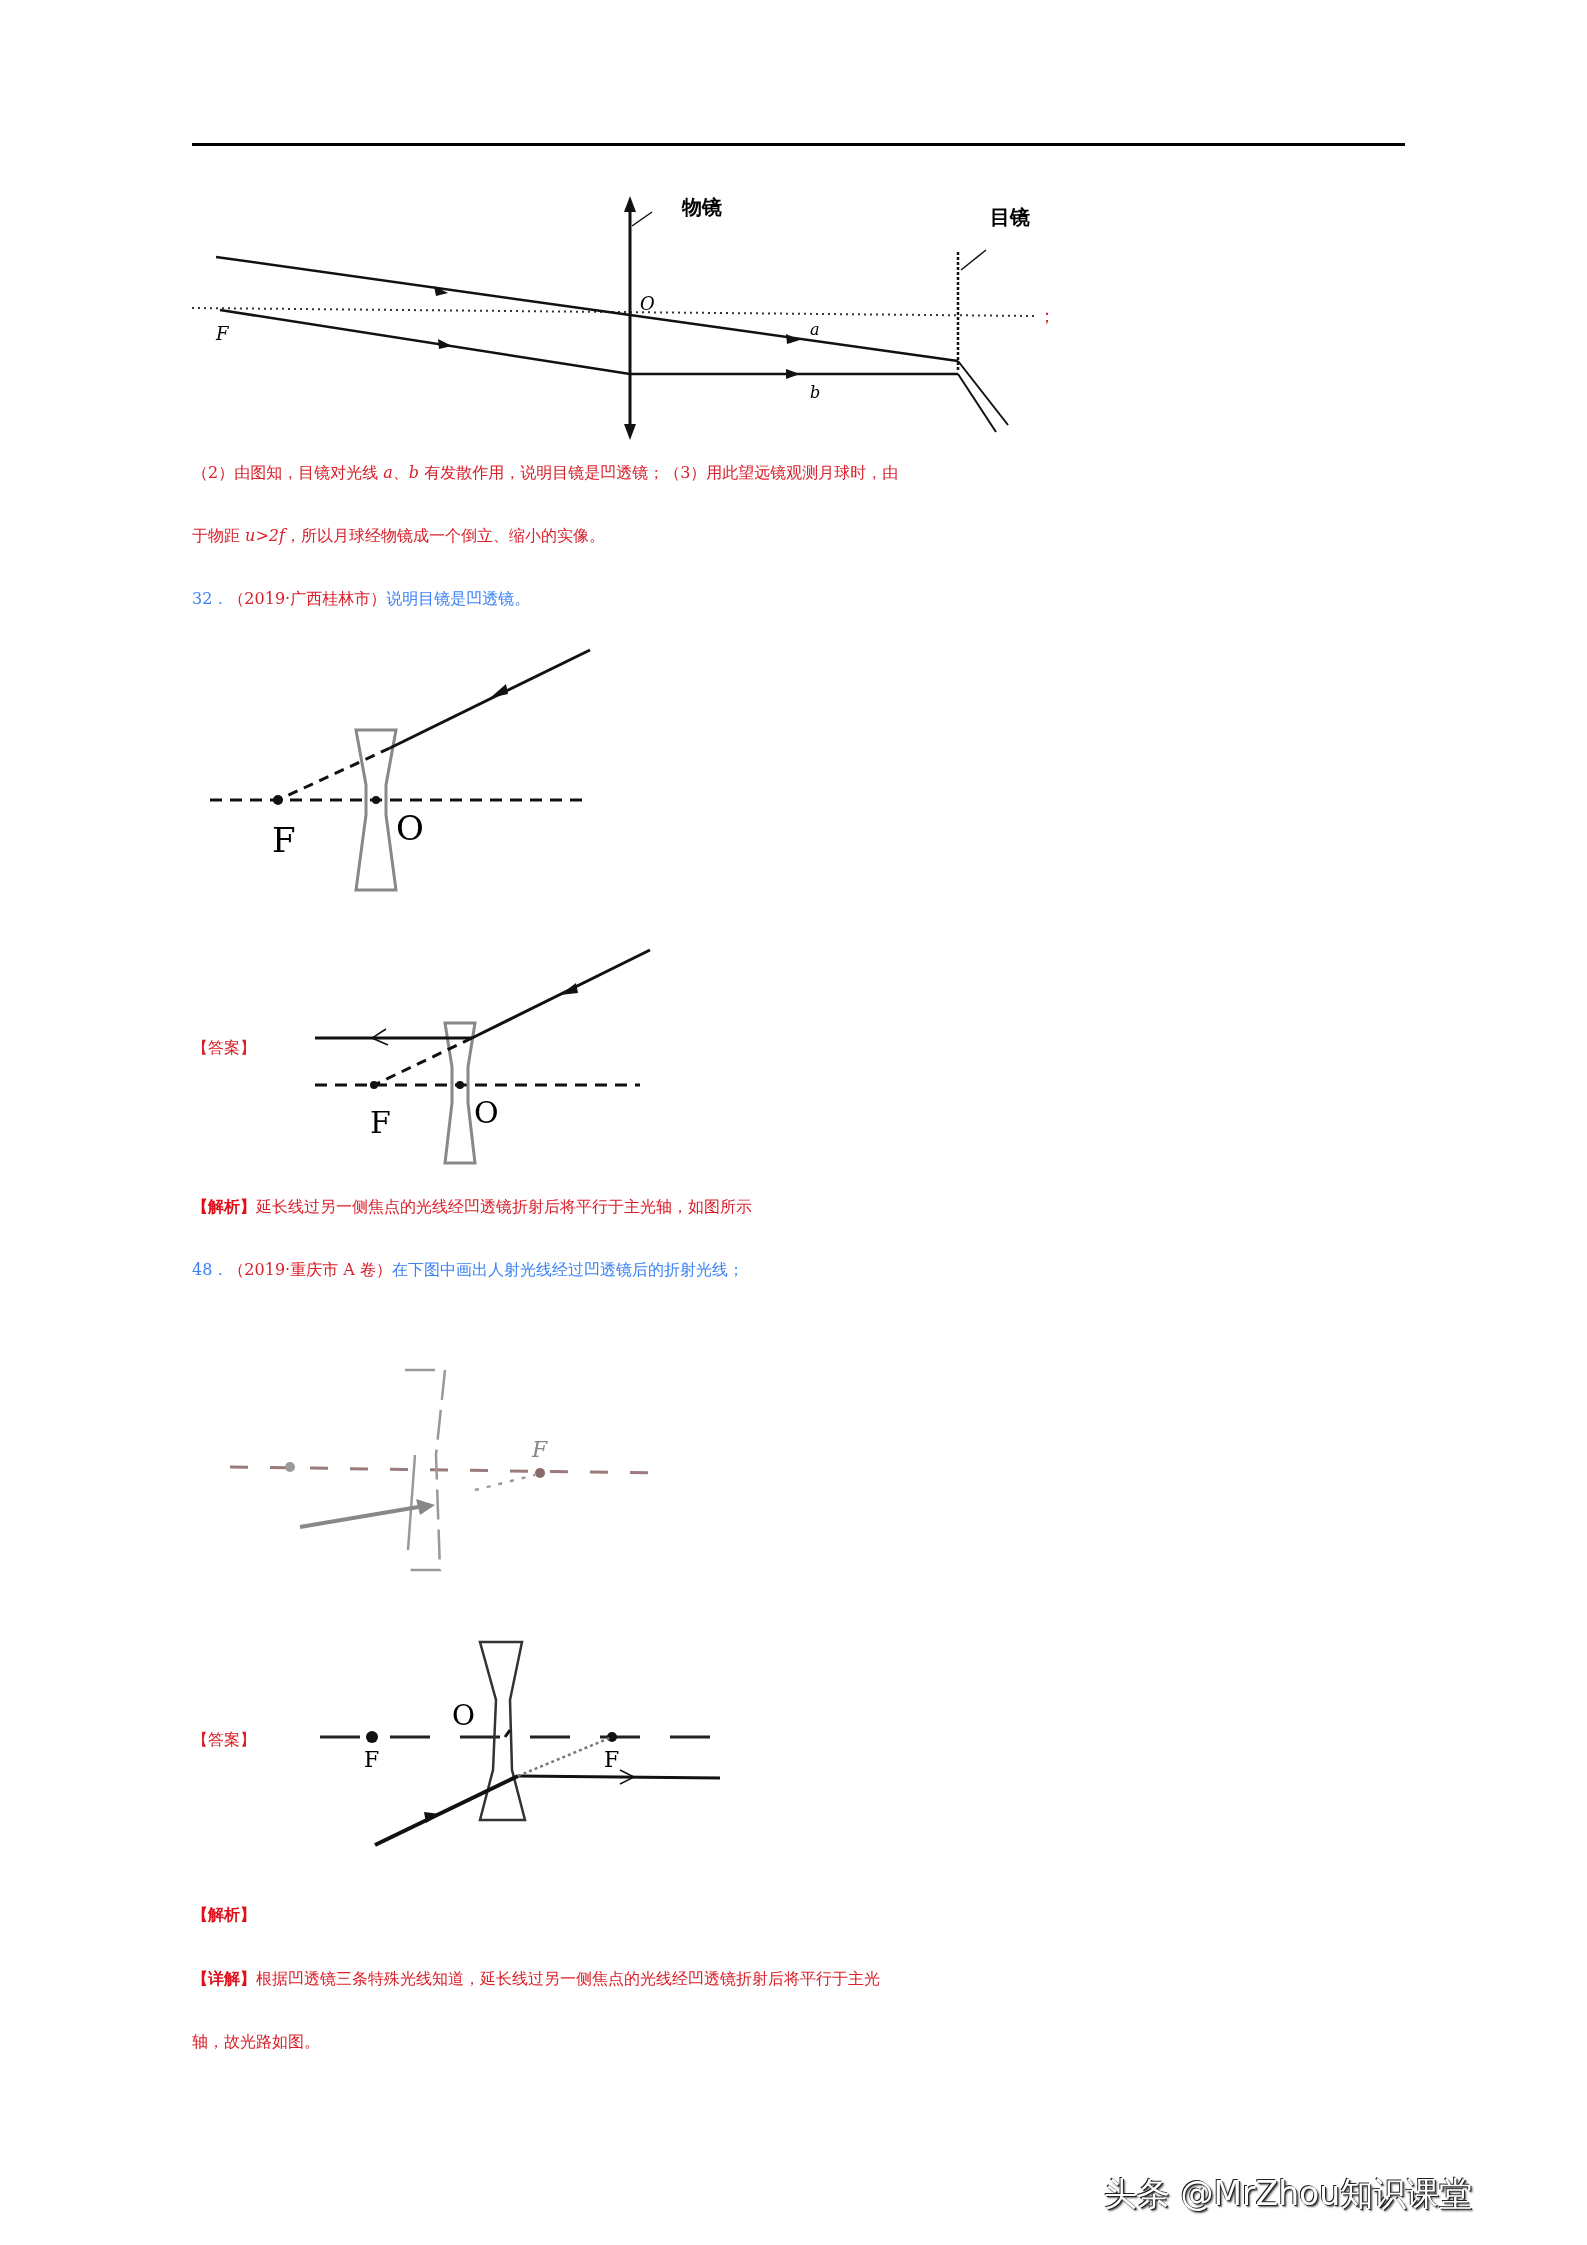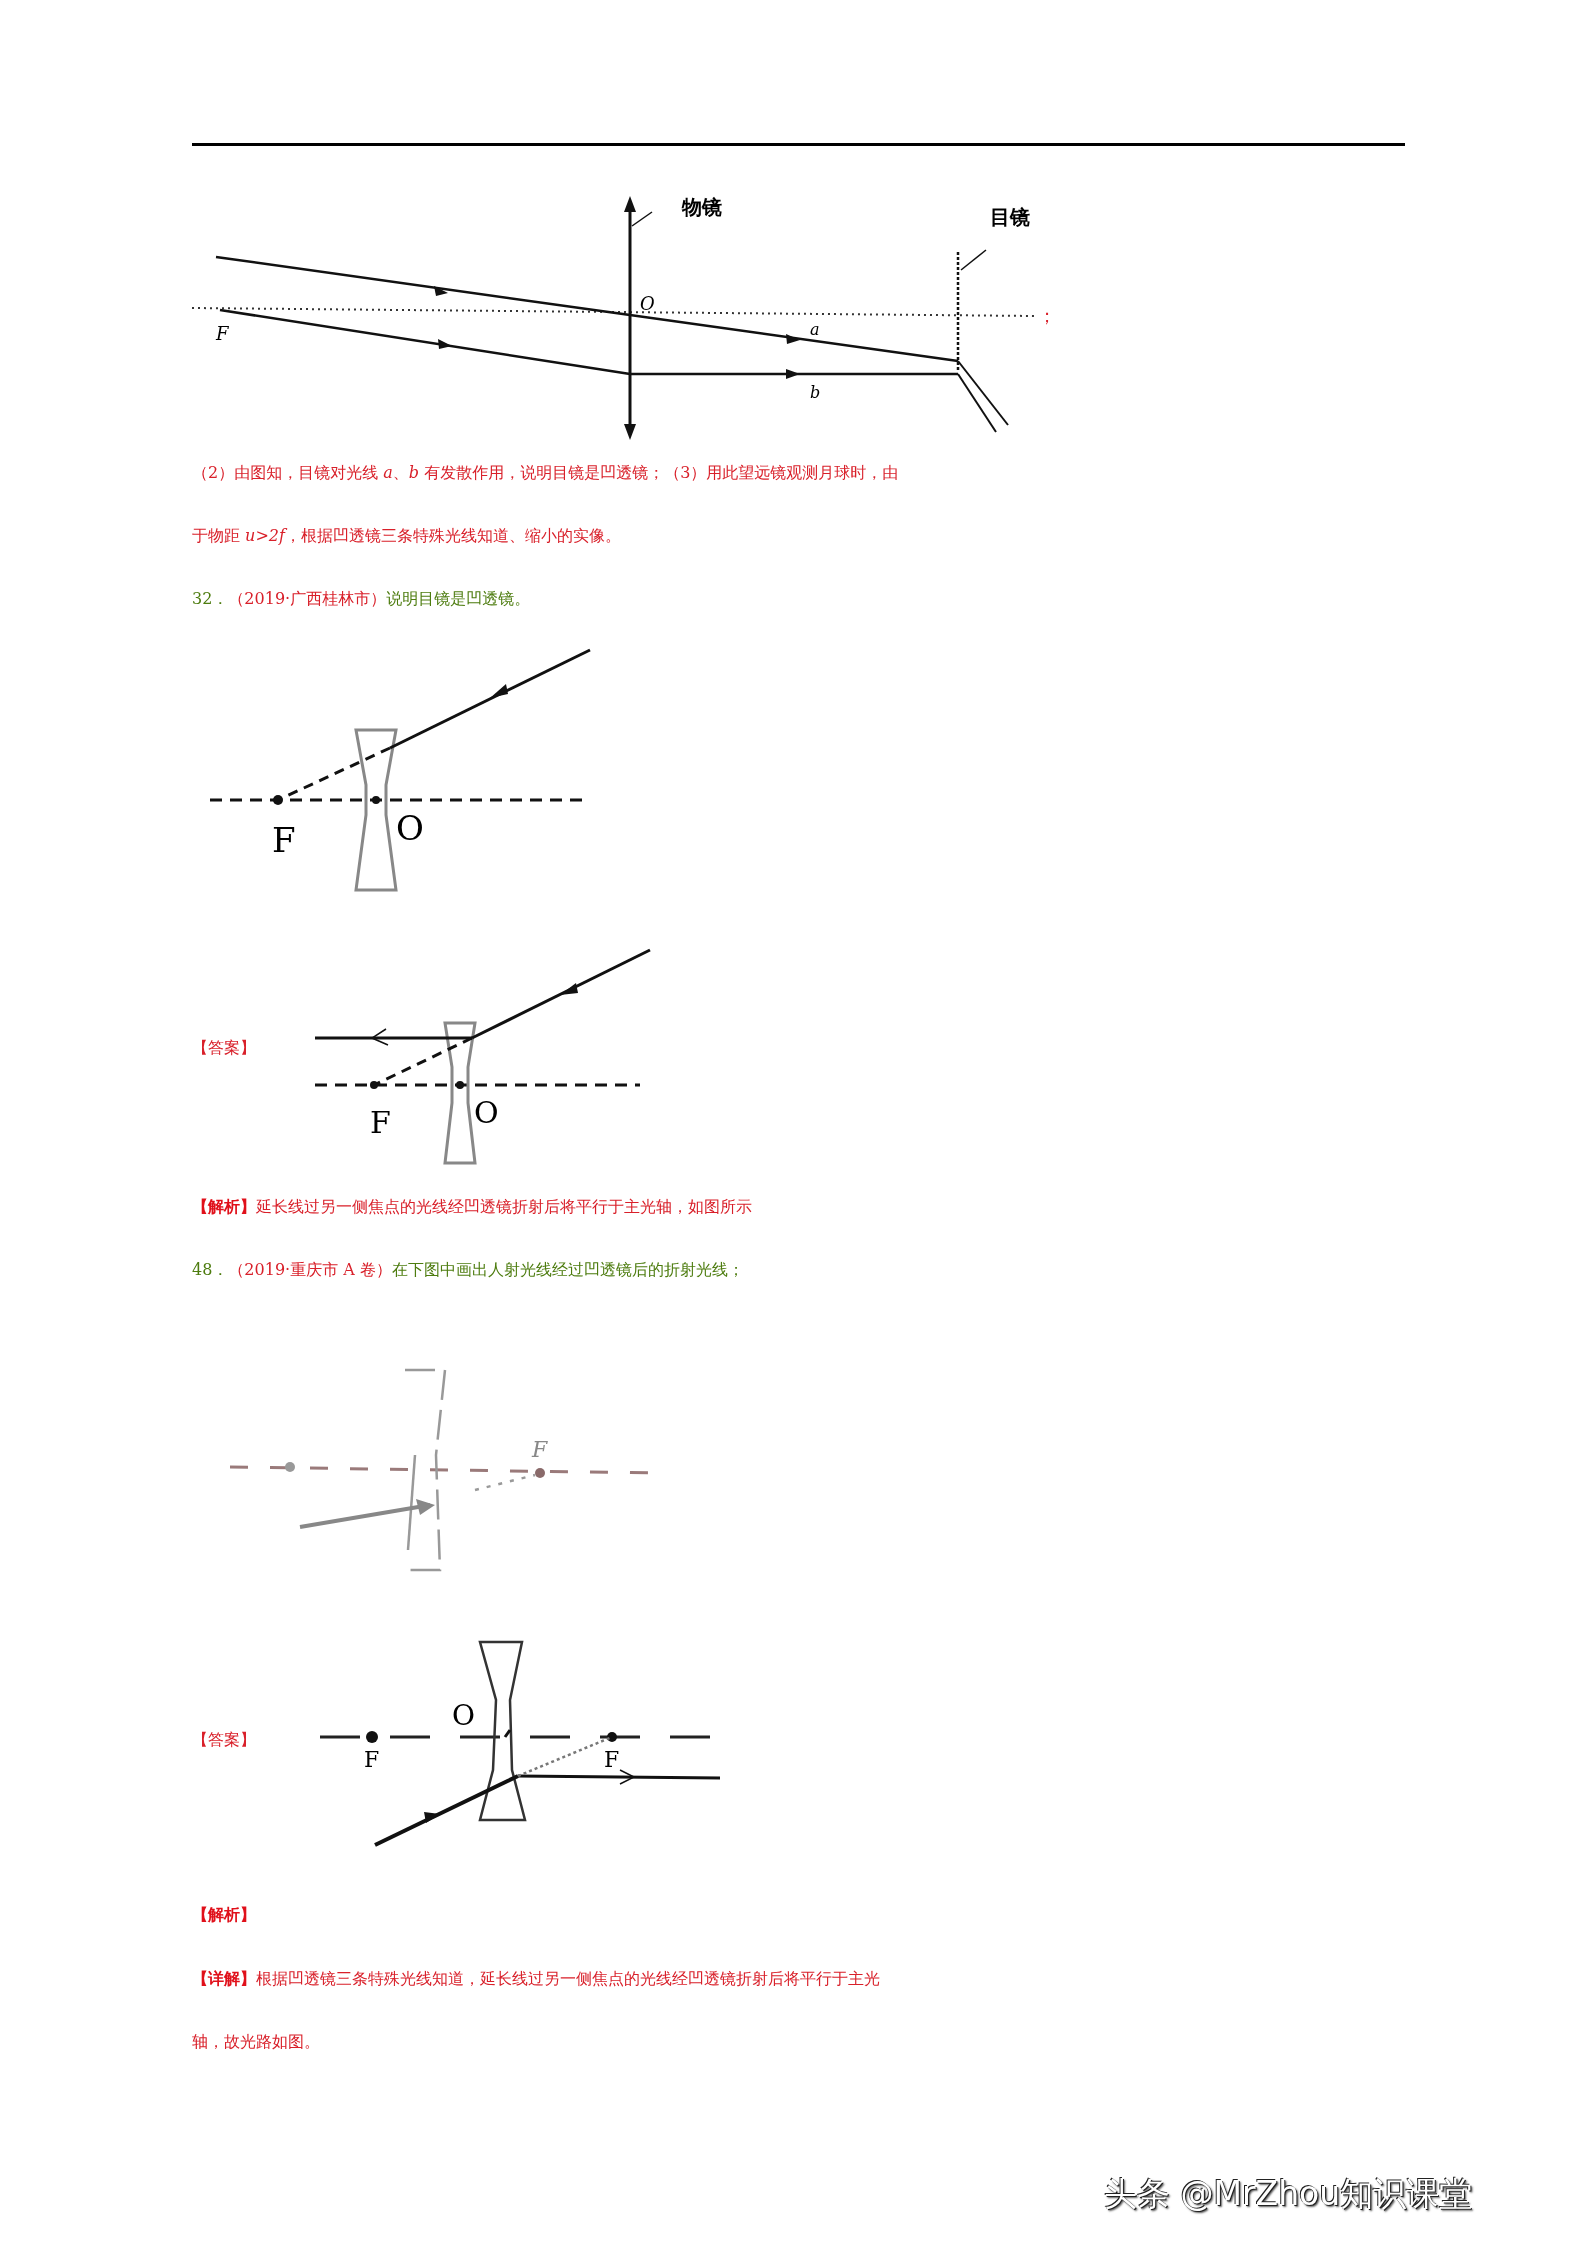--- a/index.html
+++ b/index.html
@@ -2,21 +2,21 @@
 <html><head>
 <meta charset="utf-8">
 <style>
   html, body { margin: 0; padding: 0; background: #ffffff; }
   body { width: 1587px; height: 2245px; position: relative; overflow: hidden;
          font-family: "DejaVu Serif", "Liberation Serif", serif; color: #111; }
   .rule { position: absolute; left: 192px; top: 143px; width: 1213px; height: 3px; background: #000; }
   .fig { position: absolute; }
   .line { position: absolute; left: 192px; font-size: 16px; line-height: 36px; white-space: nowrap; }
   .red { color: #d9202a; }
-  .black { color: #4d7c0f; }
+  .black { color: #3b82f6; }
   .bracket { color: #e0101a; font-weight: bold; margin-top: 36px; }
   .ital { font-style: italic; }
   .watermark { position: absolute; left: 1104px; top: 2172px; font-family: "DejaVu Sans", "Liberation Sans", sans-serif;
                font-size: 33px; color: #fff; letter-spacing: 0px;
                text-shadow: -1px -1px 0 #222, 1px 1px 0 #222, 2px 2px 2px #555; }
 </style>
 </head>
 <body>
 
 <div class="rule"></div>
@@ -56,21 +56,21 @@
   <text x="26" y="160" font-size="18" font-style="italic">F</text>
   <text x="620" y="155" font-size="16" font-style="italic">a</text>
   <text x="620" y="218" font-size="16" font-style="italic">b</text>
   <text x="848" y="142" font-size="18" fill="#d9202a">；</text>
 </svg>
 
 <div class="line red" style="top:455px">
   <span>（2）由图知，目镜对光线 </span><span class="ital">a</span><span>、</span><span class="ital">b</span><span> 有发散作用，说明目镜是凹透镜；（3）用此望远镜观测月球时，由</span>
 </div>
 <div class="line red" style="top:518px">
-  <span>于物距 </span><span class="ital">u&gt;2f</span><span>，根据凹透镜三条特殊光线知道、缩小的实像。</span>
+  <span>于物距 </span><span class="ital">u&gt;2f</span><span>，所以月球经物镜成一个倒立、缩小的实像。</span>
 </div>
 
 <div class="line" style="top:581px">
   <span class="black">32．</span><span class="red">（2019·广西桂林市）</span><span class="black">说明目镜是凹透镜。</span>
 </div>
 
 <svg class="fig" style="left:200px;top:640px" width="420" height="260" viewBox="0 0 420 260">
   <line x1="10" y1="160" x2="390" y2="160" stroke="#111" stroke-width="3" stroke-dasharray="12,8"></line>
   <path d="M156,90 L196,90 L186,145 L186,175 L196,250 L156,250 L166,175 L166,145 Z" fill="none" stroke="#888" stroke-width="3"></path>
   <line x1="190" y1="108" x2="390" y2="10" stroke="#111" stroke-width="3"></line>

